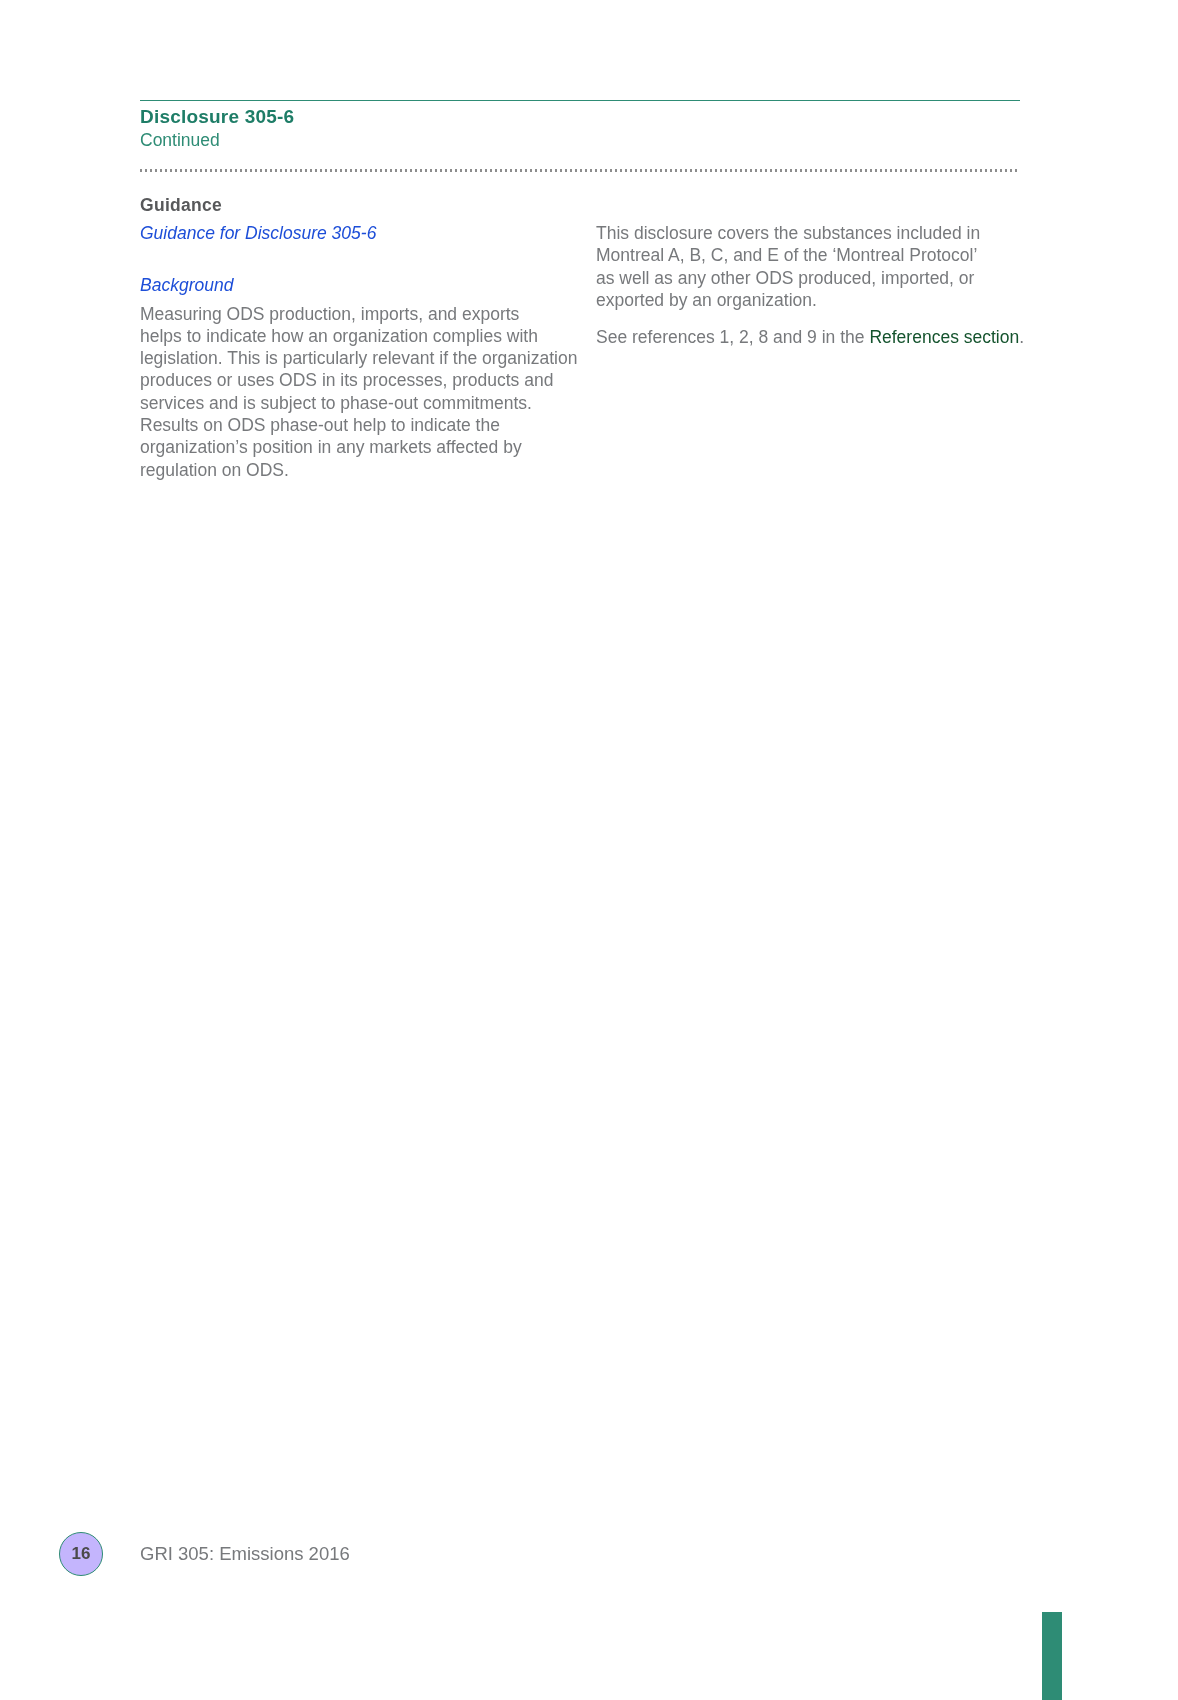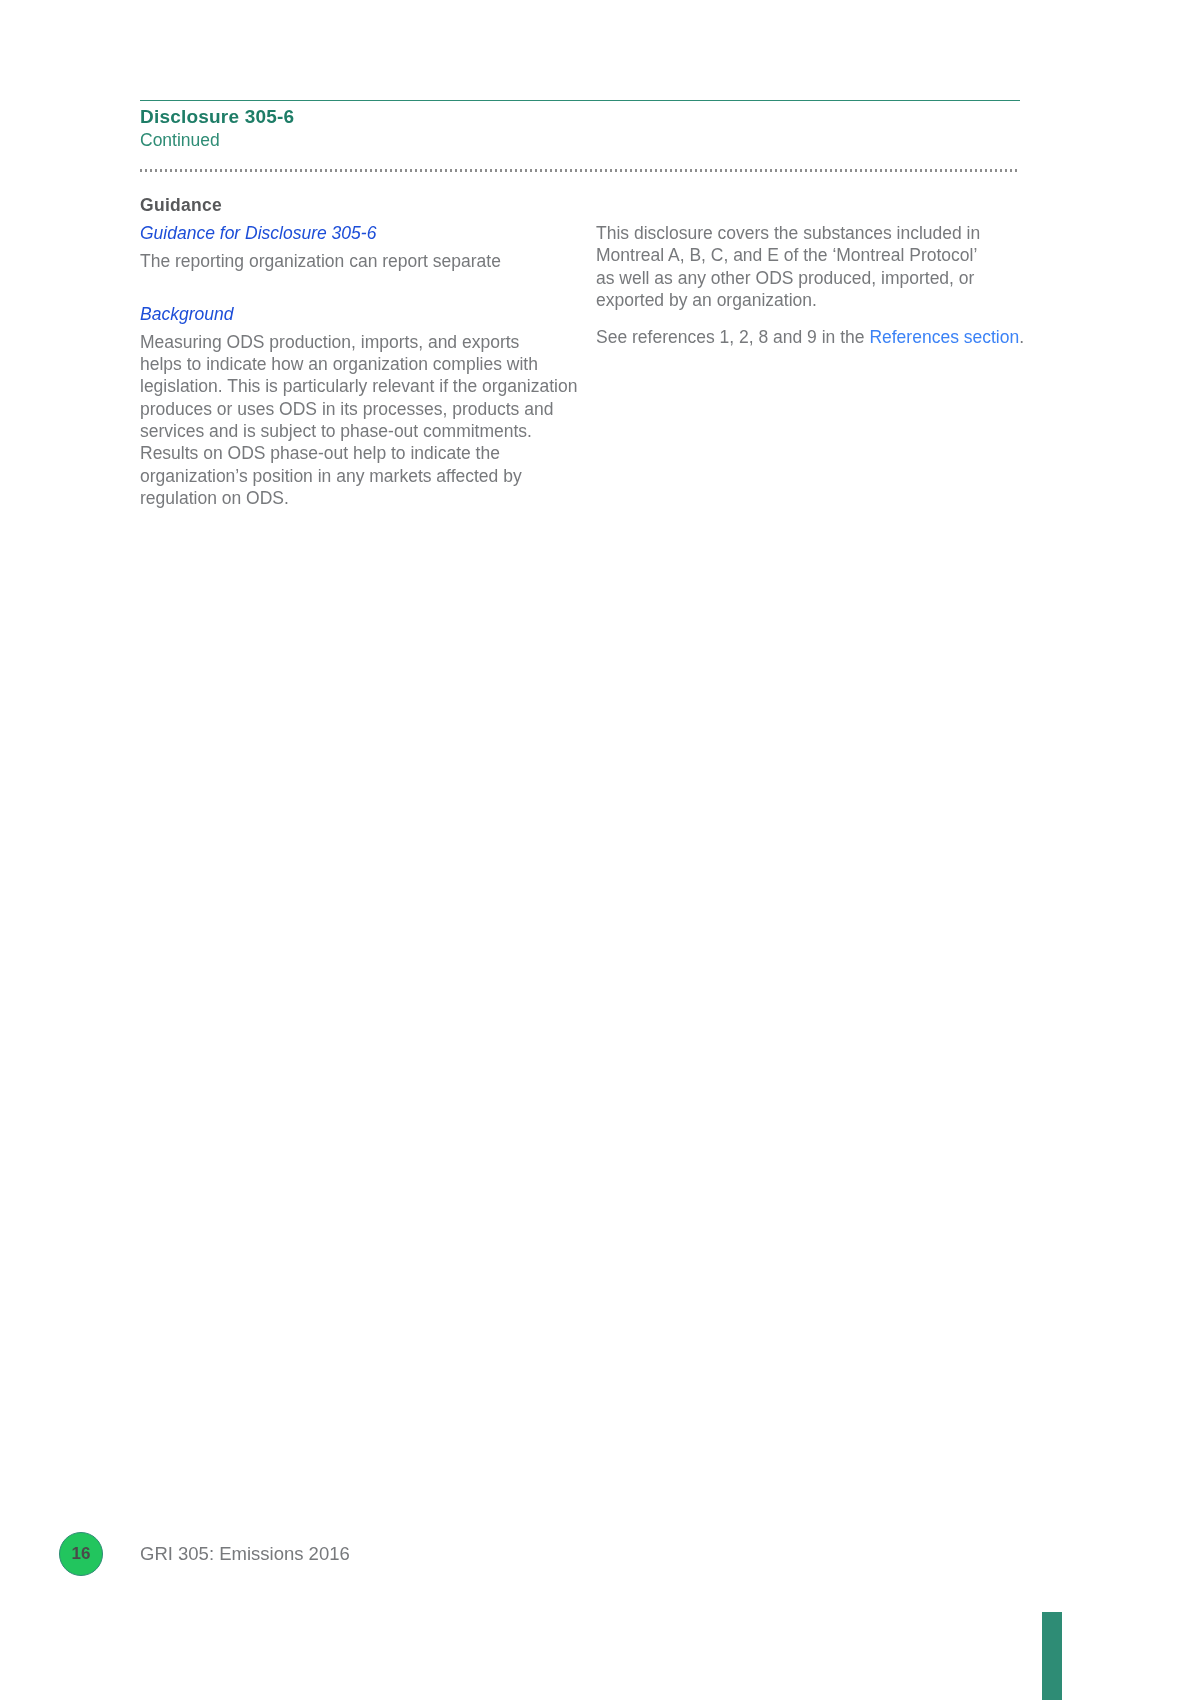--- a/index.html
+++ b/index.html
@@ -60,39 +60,39 @@
     font-size: 17.5px;
     color: #1d4ed8;
     line-height: 22.3px;
   }
   .para { margin: 0; }
   .para .line { white-space: nowrap; }
   .mt-para    { margin-top: 6px; }
   .mt-section { margin-top: 30px; }
   .mt-ref     { margin-top: 15px; }
   .ref-link {
-    color: #3b82f6;
+    color: #14532d;
     text-decoration: none;
     cursor: pointer;
     margin-top: 33px;
   }
   .footer-pagenum-circle {
     position: absolute;
     left: 59px; top: 1532px;
     width: 44px; height: 44px;
     border: 1.5px solid #2E8C75;
     border-radius: 50%;
     box-sizing: border-box;
     display: flex;
     align-items: center;
     justify-content: center;
     font-size: 17px;
     font-weight: 700;
     color: #4A4A4A;
-    background: #22c55e;
+    background: #c4b5fd;
   }
   .footer-doc-title {
     position: absolute;
     left: 140px; top: 1543px;
     font-size: 18.5px;
     color: #77797C;
   }
   .corner-tab {
     position: absolute;
     right: 0; bottom: 0;
@@ -110,21 +110,20 @@
   <div class="disclosure-title">Disclosure 305-6</div>
   <div class="disclosure-subtitle">Continued</div>
 
   <div class="dotted-rule"></div>
 
   <div class="section-heading">Guidance</div>
 
   <div class="col col-left">
     <div class="subhead-italic">Guidance for Disclosure 305-6</div>
     <div class="para mt-para">
-      <div class="line">The reporting organization can report separate</div>
     </div>
     <div class="subhead-italic mt-section">Background</div>
     <div class="para mt-para">
       <div class="line">Measuring ODS production, imports, and exports</div>
       <div class="line">helps to indicate how an organization complies with</div>
       <div class="line">legislation. This is particularly relevant if the organization</div>
       <div class="line">produces or uses ODS in its processes, products and</div>
       <div class="line">services and is subject to phase-out commitments.</div>
       <div class="line">Results on ODS phase-out help to indicate the</div>
       <div class="line">organization’s position in any markets affected by</div>

